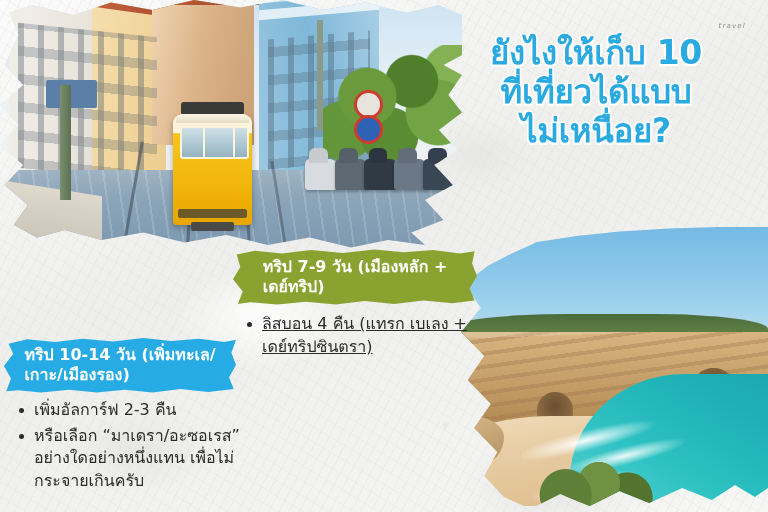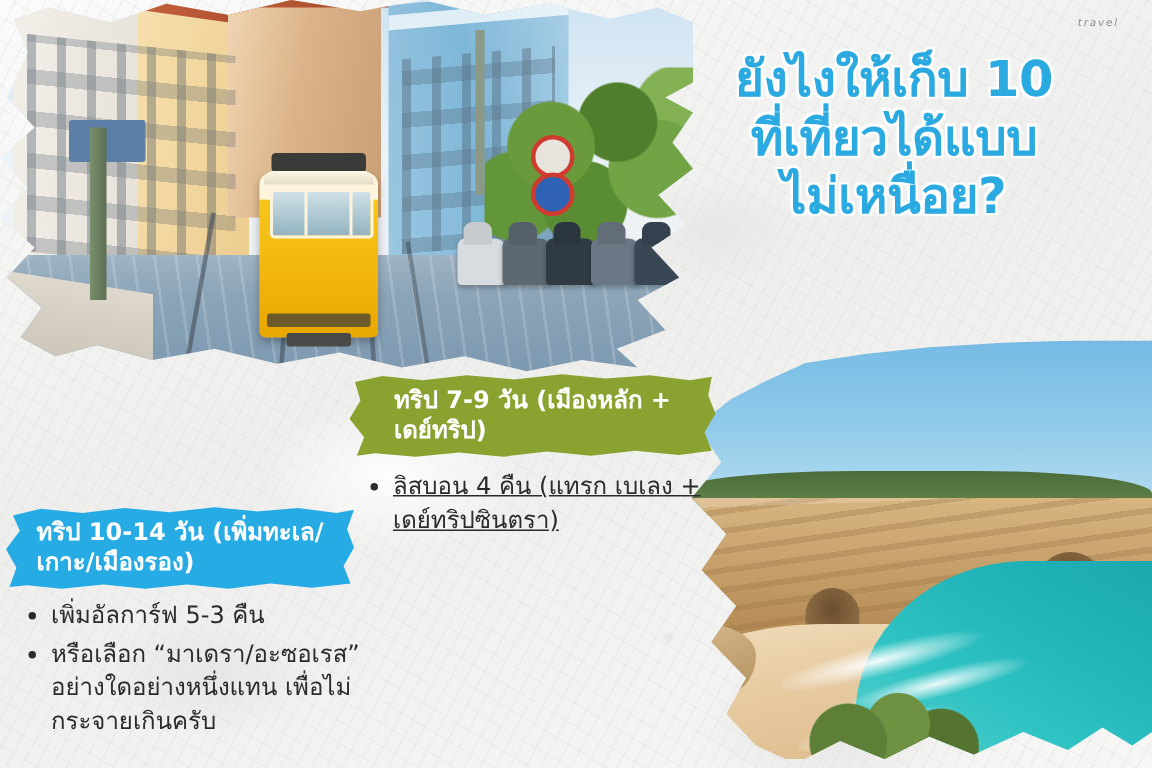--- a/index.html
+++ b/index.html
@@ -317,21 +317,21 @@
     font-weight: 700;
     font-style: italic;
     letter-spacing: -.4px;
     white-space: nowrap;
   }
   .logo-go   { color:#6cbf3f; }
   .logo-to   { color:#f5d21e; }
   .logo-gether { color:#6cbf3f; }
   .logo-sub {
     font-size:7px; color:#8d8d8d; letter-spacing:1.2px;
-    margin-top:4px; margin-right:8px; font-style:italic;text-align:center;
+    margin-top:15px; margin-right:8px; font-style:italic;text-align:center;
   }
 
   
   .headline {
     position: absolute;
     right: 16px;
     top: 34px;
     width: 312px;
     text-align: center;
     z-index: 11;
@@ -512,17 +512,17 @@
   </ul>
 
   <div class="badge badge-blue">
     <div>
       <span>ทริป 10-14 วัน (เพิ่มทะเล/</span><br>
       <span>เกาะ/เมืองรอง)</span>
     </div>
   </div>
 
   <ul class="bullets bullets-blue">
-    <li>เพิ่มอัลการ์ฟ 5-3 คืน</li>
+    <li>เพิ่มอัลการ์ฟ 2-3 คืน</li>
     <li>หรือเลือก “มาเดรา/อะซอเรส” อย่างใดอย่างหนึ่งแทน เพื่อไม่กระจายเกินครับ</li>
   </ul>
 
 </div>
 
 </body></html>

